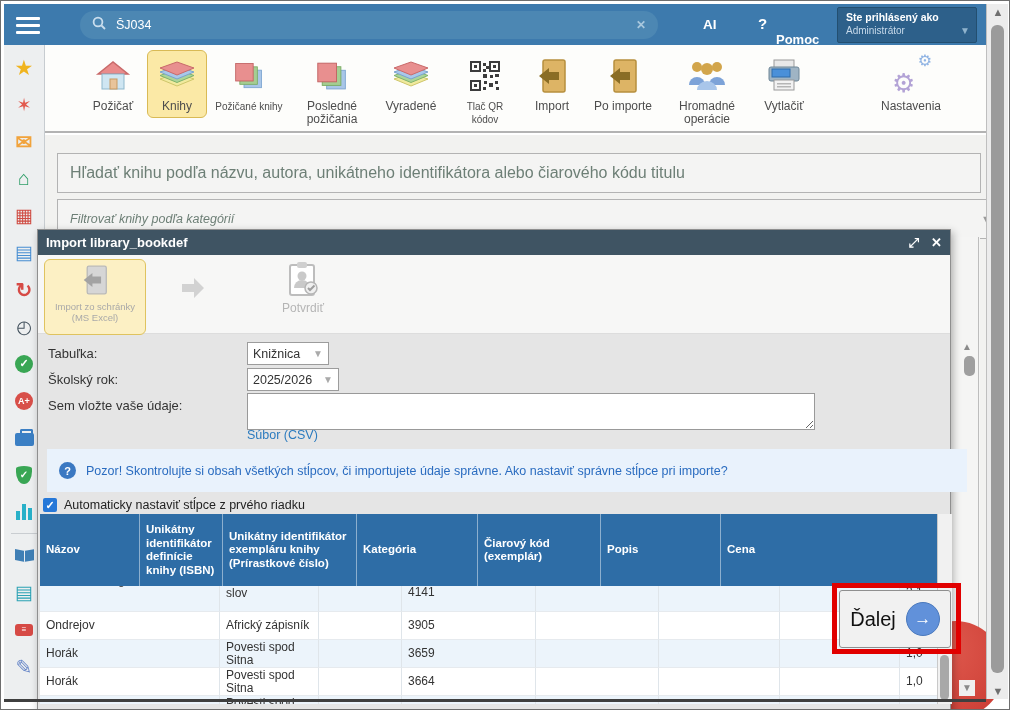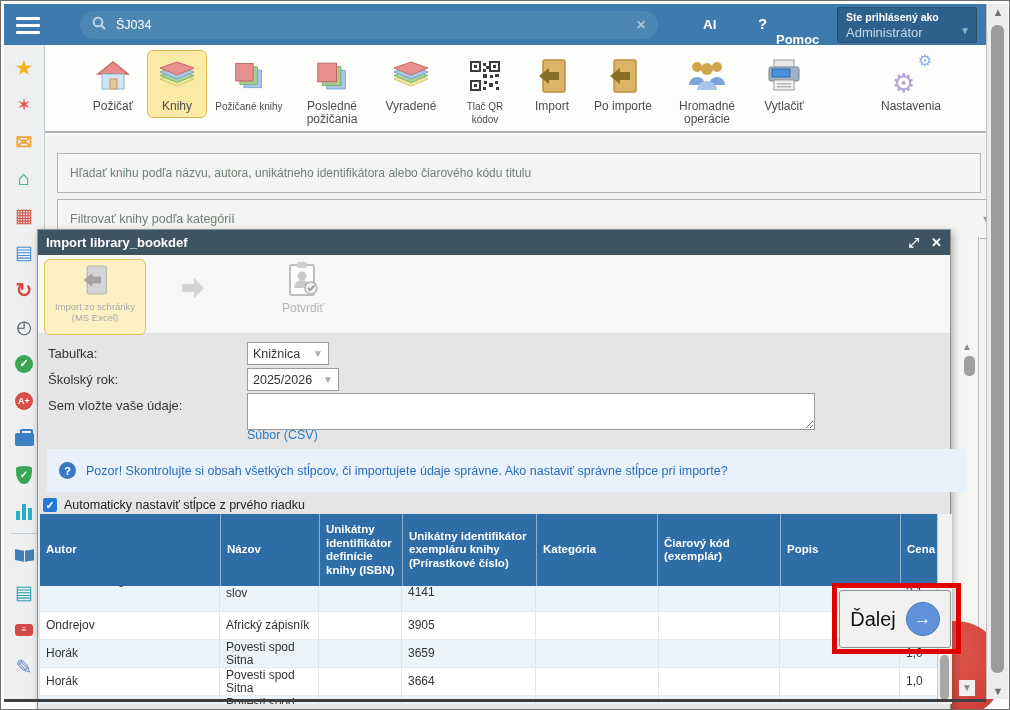--- a/index.html
+++ b/index.html
@@ -7,21 +7,21 @@
   .abs{position:absolute;box-sizing:border-box;}
   
   .topbar{left:3px;top:3px;width:982px;height:41px;background:#3d7aad;z-index:3;}
   .burger span{display:block;width:24px;height:3px;background:#fff;border-radius:1px;margin:4px 0;}
   .searchpill{left:76px;top:7px;width:578px;height:28px;border-radius:14px;background:#4c87b3;display:flex;align-items:center;padding:0 12px;gap:8px;}
   .searchpill input{flex:1;background:transparent;border:none;outline:none;color:#fff;font-size:12.5px;font-family:"Liberation Sans",sans-serif;}
   .pill-x{color:#a9c8de;font-weight:bold;font-size:12px;cursor:pointer;}
   .tb-txt{color:#fff;font-weight:bold;}
   .userbox{left:833px;top:3px;width:140px;height:36px;background:#2d608a;border:1px solid #234f70;border-radius:2px;padding:3px 8px;cursor:pointer;}
   .userbox .l1{font-size:10.5px;font-weight:bold;color:#fff;}
-  .userbox .l2{font-size:13px;color:#c6d9ea;margin-top:2px;}
+  .userbox .l2{font-size:10px;color:#c6d9ea;margin-top:2px;}
   .userbox .caret{position:absolute;right:6px;top:17px;color:#8fb3cd;font-size:10px;}
   
   .sidebar{left:3px;top:44px;width:41px;height:654px;background:#edeff0;border-right:1px solid #c7ccd0;display:flex;flex-direction:column;align-items:center;padding-top:4px;z-index:2;}
   .sb-item{height:37px;width:100%;display:flex;align-items:center;justify-content:center;cursor:pointer;}
   .sb-div{width:26px;border-top:1px solid #c9cdd1;margin:3px 0;}
   .circ{width:18px;height:18px;border-radius:50%;display:flex;align-items:center;justify-content:center;color:#fff;font-weight:bold;}
   .bars{display:flex;align-items:flex-end;gap:2px;height:16px;}
   .bars i{display:block;width:4px;background:#29b0c8;}
   .case{position:relative;width:19px;height:13px;background:#3b7fc4;border-radius:2px;margin-top:4px;}
   .case i{position:absolute;left:5px;top:-4px;width:9px;height:4px;border:2px solid #3b7fc4;border-bottom:none;border-radius:2px 2px 0 0;}
@@ -38,24 +38,24 @@
   .tbi .ico{height:42px;display:flex;align-items:center;justify-content:center;}
   .tbi .lbl{font-size:12px;color:#4d4d4d;text-align:center;line-height:13px;margin-top:3px;}
   .tbi.small .lbl{font-size:10px;}
   .tbi.selected{background:#fbe9a6;border:1px solid #d9ba55;}
   .gearwrap{position:relative;width:38px;height:38px;}
   .gearwrap .g1{position:absolute;left:0;bottom:-4px;font-size:26px;color:#b3a3d6;}
   .gearwrap .g2{position:absolute;right:-2px;top:-6px;font-size:16px;color:#8fb3e3;}
   
   .content{left:44px;top:134px;width:941px;height:564px;background:#f2f2f0;z-index:1;}
   .bigbox{position:absolute;left:12px;width:922px;height:38px;background:#f4f4f3;border:1px solid #b3b3b3;}
-  .bigbox input{width:100%;height:100%;background:transparent;border:none;outline:none;padding:0 12px;font-size:12px;color:#404040;font-family:"Liberation Sans",sans-serif;box-sizing:border-box;}
+  .bigbox input{width:100%;height:100%;background:transparent;border:none;outline:none;padding:0 12px;font-size:16px;color:#404040;font-family:"Liberation Sans",sans-serif;box-sizing:border-box;}
   .bigbox input::placeholder{color:#6d7f76;opacity:1;}
   .filterbox{display:flex;align-items:center;justify-content:space-between;padding:0 12px;cursor:pointer;}
-  .filterbox .ph{font-size:12.5px;color:#6d7f76;}
+  .filterbox .ph{font-size:12.5px;color:#6d7f76;font-style:italic;}
   .filterbox .caret{color:#9a9a9a;font-size:11px;}
   
   .modal{left:36px;top:228px;width:914px;height:546px;background:#e5e5e5;border:1px solid #8f8f8f;box-shadow:2px 3px 8px rgba(0,0,0,.3);z-index:10;}
   .m-head{position:absolute;left:0;top:0;width:100%;height:25px;background:#3f5463;display:flex;align-items:center;padding:0 8px;box-sizing:border-box;}
   .m-title{color:#fff;font-weight:bold;font-size:13px;flex:1;}
   .m-hicon{color:#fff;font-weight:bold;font-size:13px;margin-left:12px;cursor:pointer;}
   .m-toolbar{position:absolute;left:0;top:25px;width:100%;height:78px;background:#f7f7f6;border-bottom:1px solid #ddd;}
   .imp-btn{position:absolute;left:6px;top:4px;width:100px;height:70px;background:#fcf0c4;border:1px solid #dfc35f;border-radius:6px;display:flex;flex-direction:column;align-items:center;padding-top:4px;cursor:pointer;}
   .imp-btn .lbl{font-size:9.5px;color:#a9a9a9;text-align:center;line-height:10.5px;margin-top:2px;}
   .conf-btn{position:absolute;left:225px;top:6px;width:80px;display:flex;flex-direction:column;align-items:center;cursor:default;}
@@ -401,21 +401,20 @@
         <span style="cursor:pointer;">Ako nastaviť správne stĺpce pri importe?</span>
       </span>
     </div>
 
     <div class="chkrow">
       <span class="chk">✓</span>
       <span class="chklbl">Automaticky nastaviť stĺpce z prvého riadku</span>
     </div>
 
     <div class="thead">
-      <div class="th c0">Autor</div>
       <div class="th c1">Názov</div>
       <div class="th c2">Unikátny identifikátor definície knihy (ISBN)</div>
       <div class="th c3">Unikátny identifikátor exempláru knihy (Prírastkové číslo)</div>
       <div class="th c5">Kategória</div>
       <div class="th c4">Čiarový kód (exemplár)</div>
       <div class="th c6">Popis</div>
       <div class="th c7">Cena</div>
     </div>
 
     <div class="tbody">

